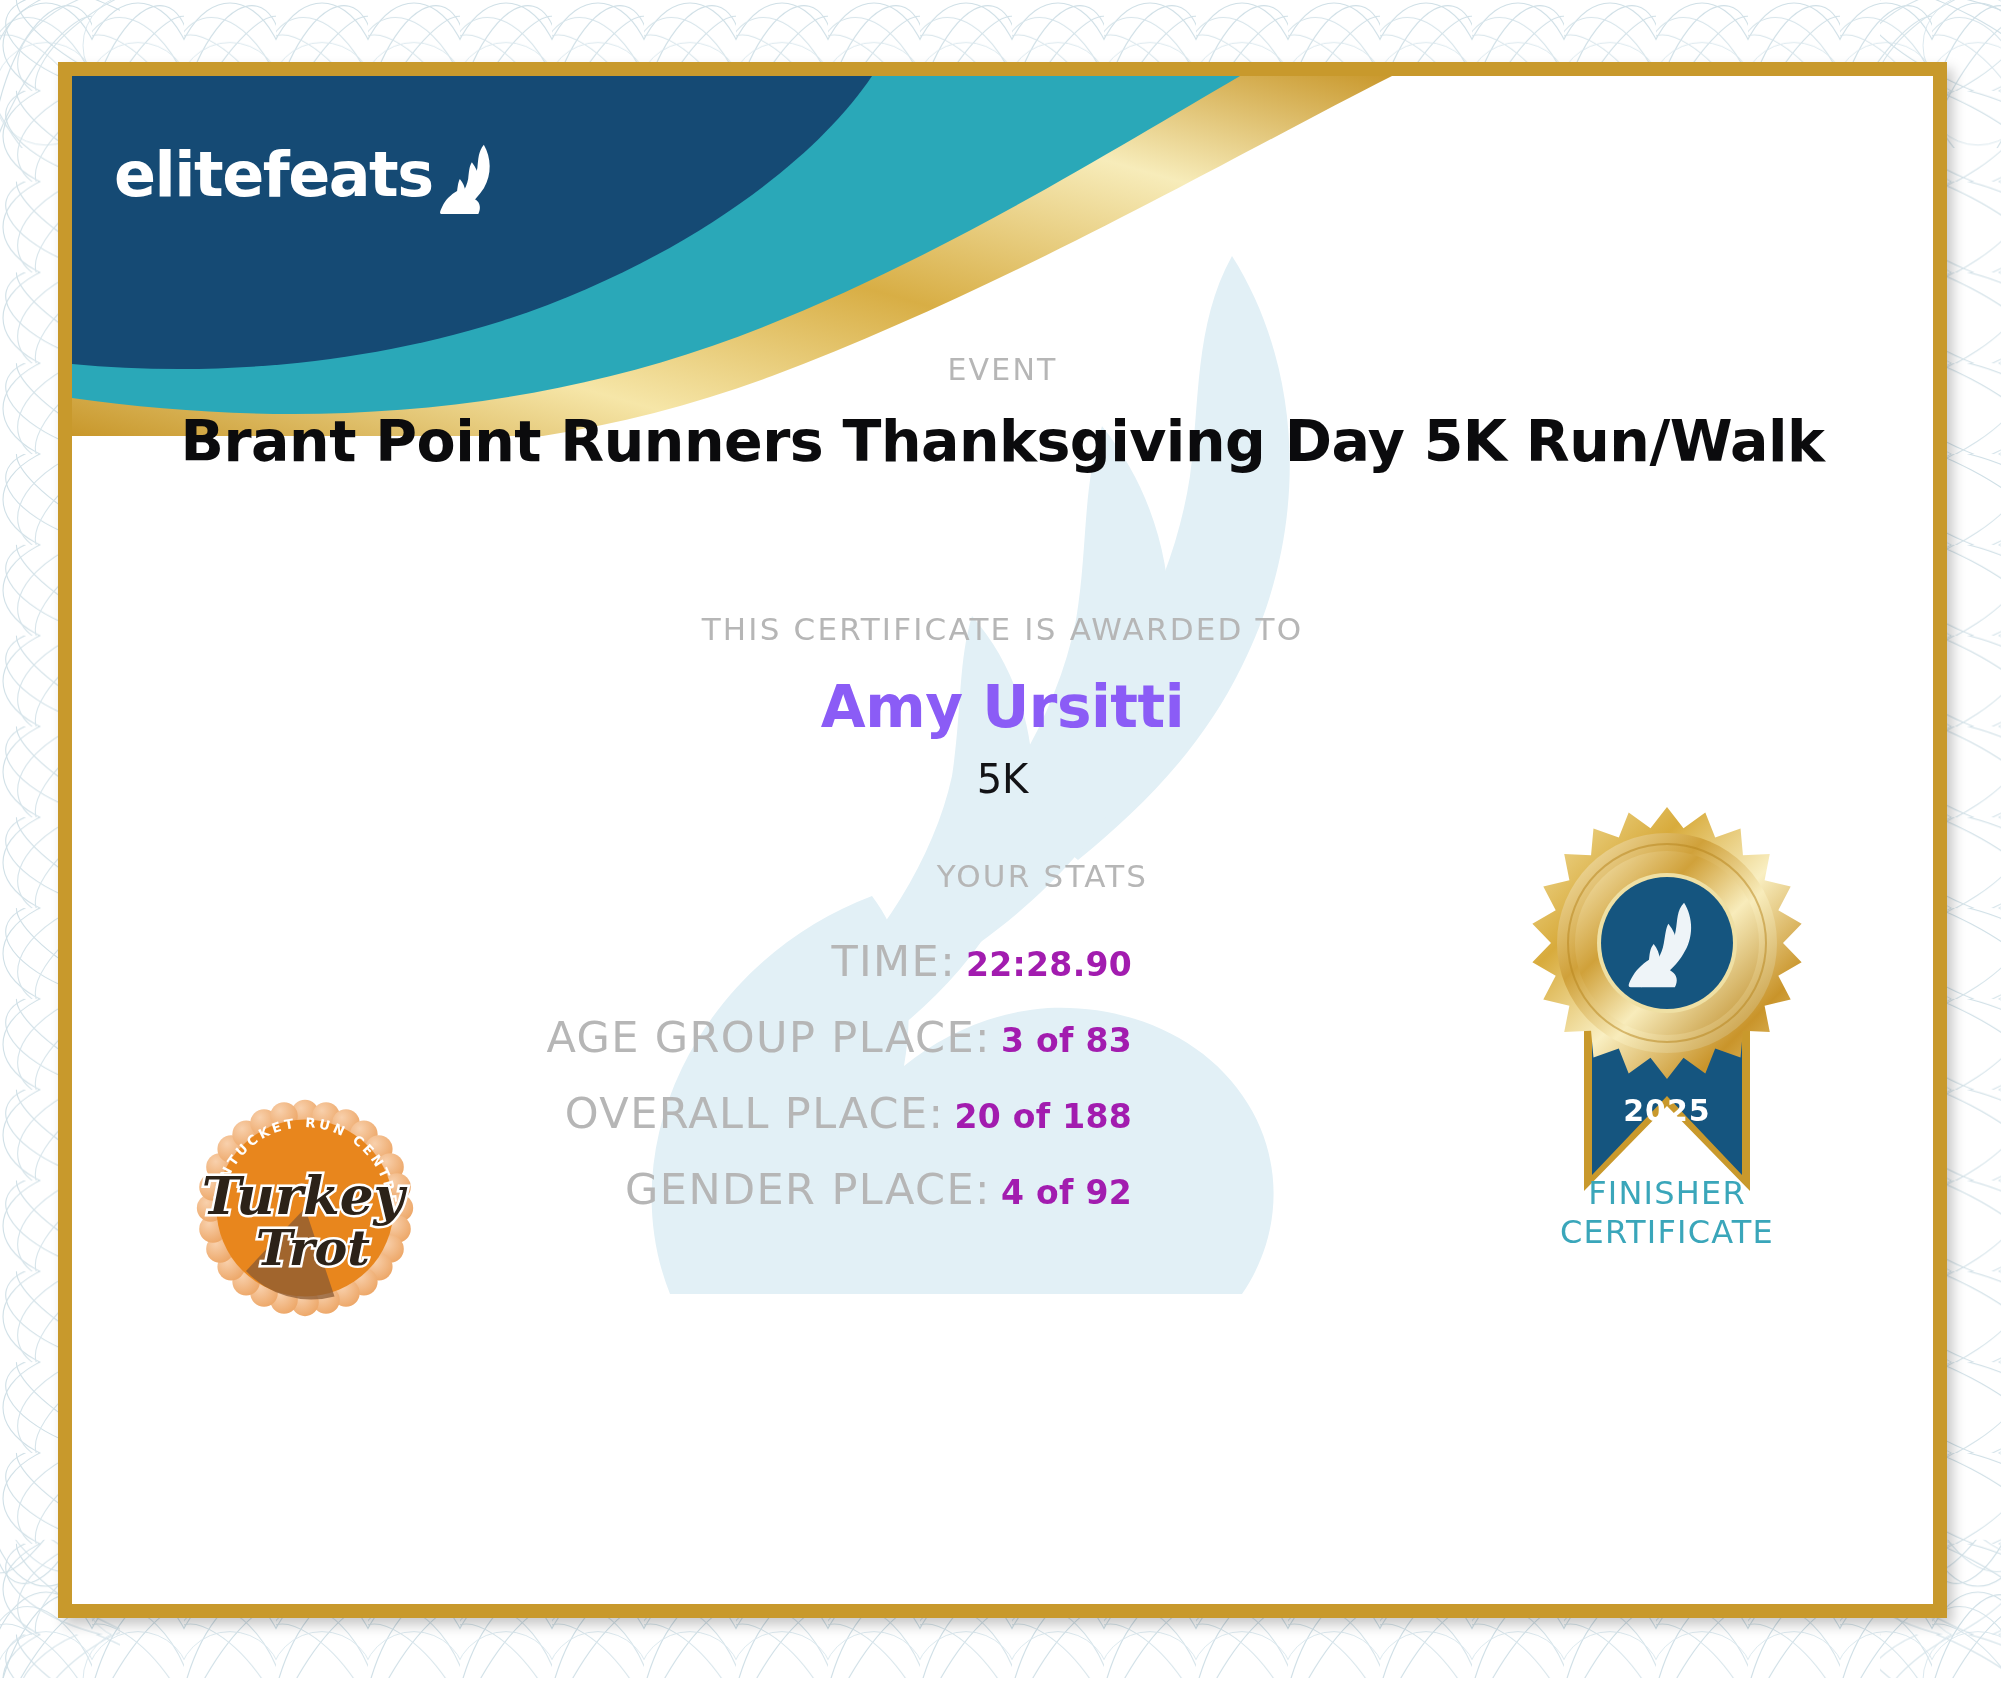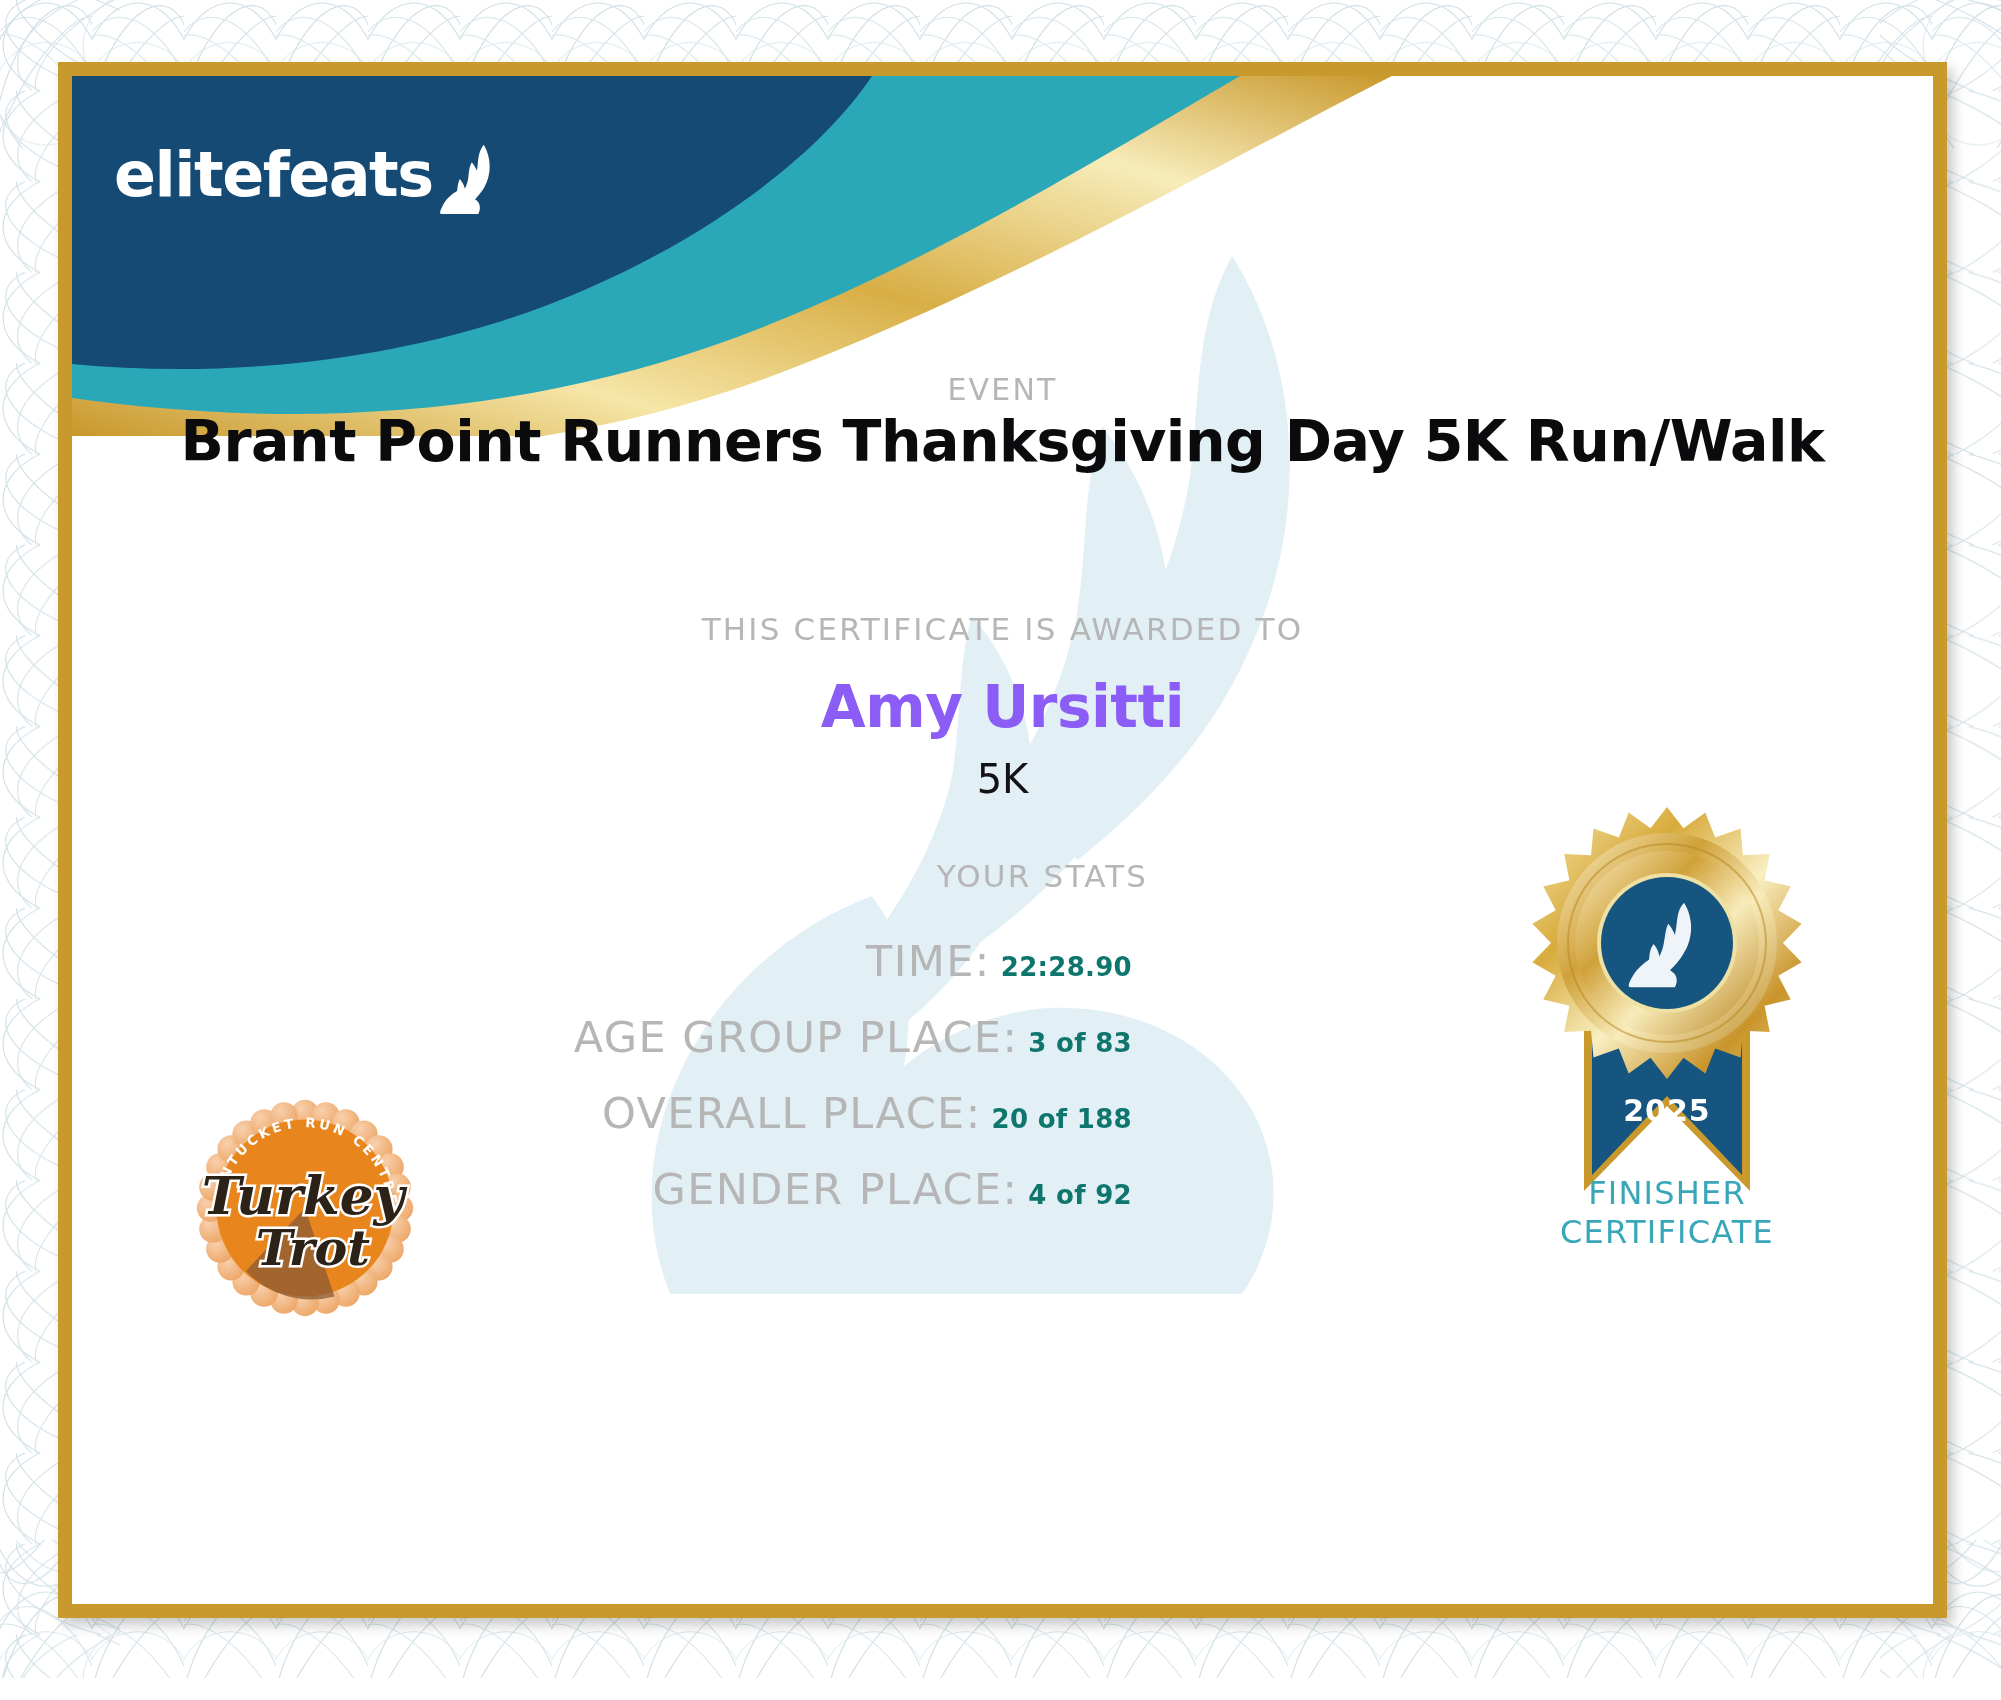--- a/index.html
+++ b/index.html
@@ -100,21 +100,20 @@
     font-weight: 400;
     letter-spacing: 2.2px;
     text-align: center;
   }
 
   #event-label {
     position: absolute;
     top: 276px;
     width: 100%;
     font-size: 30px;
-    margin-top: 20px;
   }
 
   #event-title {
     position: absolute;
     top: 332px;
     width: 100%;
     text-align: center;
     font-family: "DejaVu Sans", sans-serif;
     font-size: 57px;
     font-weight: 700;
@@ -177,23 +176,23 @@
     gap: 10px;
     padding-right: 0;
   }
   .stat-key {
     color: #b6b6b6;
     font-family: "DejaVu Sans", sans-serif;
     font-size: 43px;
     letter-spacing: 1.4px;
   }
   .stat-val {
-    color: #0f766e;
-    font-family: "DejaVu Sans", sans-serif;
-    font-size: 26px;
+    color: #a21caf;
+    font-family: "DejaVu Sans", sans-serif;
+    font-size: 33px;
     font-weight: 700;
     letter-spacing: 0.3px;
   }
 
   
   #turkey-trot-badge {
     position: absolute;
     left: 115px;
     top: 1012px;
     width: 236px;

